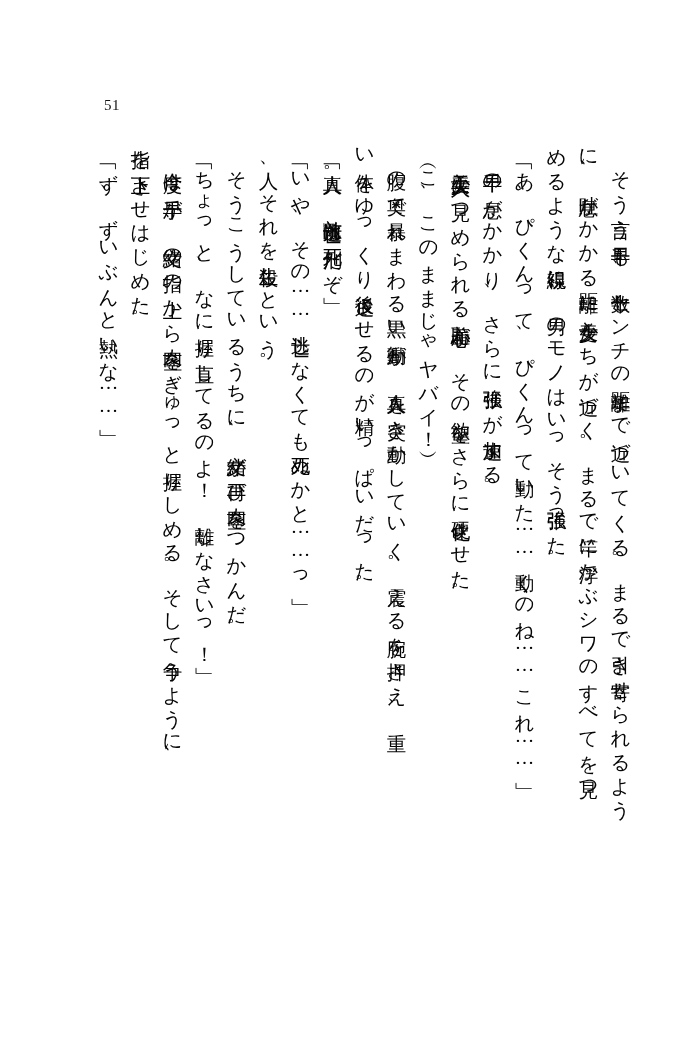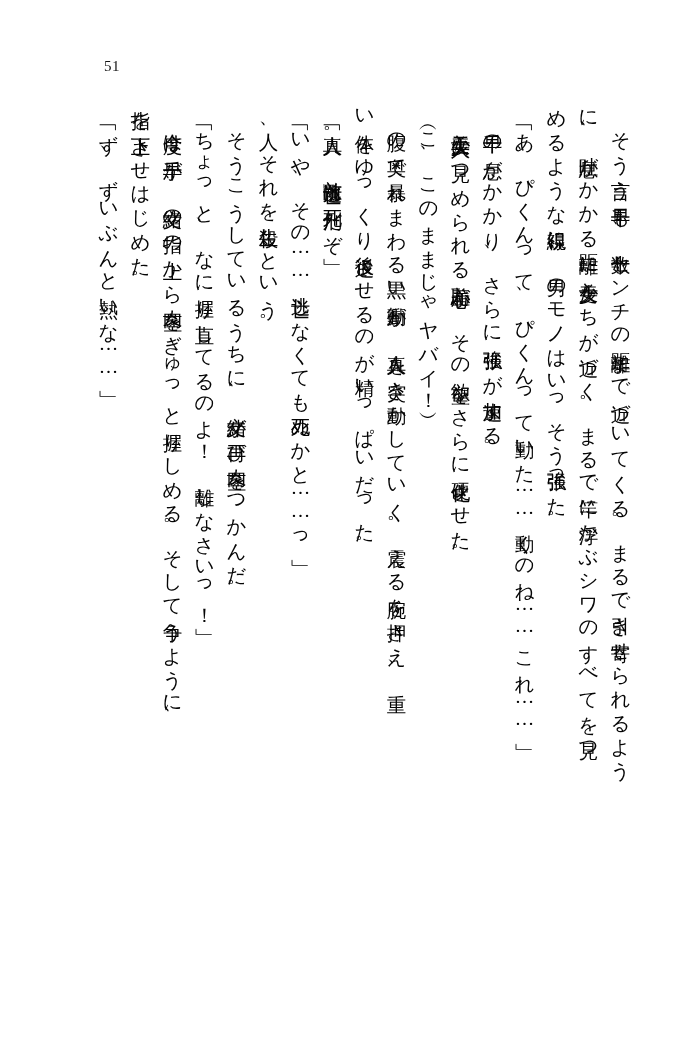--- a/index.html
+++ b/index.html
@@ -9,20 +9,21 @@
   }
   body {
     font-family: "Liberation Serif", "DejaVu Serif", serif;
   }
   .page {
     position: relative;
     width: 695px;
     height: 840px;
     background: #ffffff;
     overflow: hidden;
+    margin-top: 39px;
   }
   .page-number {
     position: absolute;
     top: 58px;
     left: 104px;
     font-size: 15px;
     color: #111111;
     letter-spacing: 0.5px;
   }
   .text-block {

